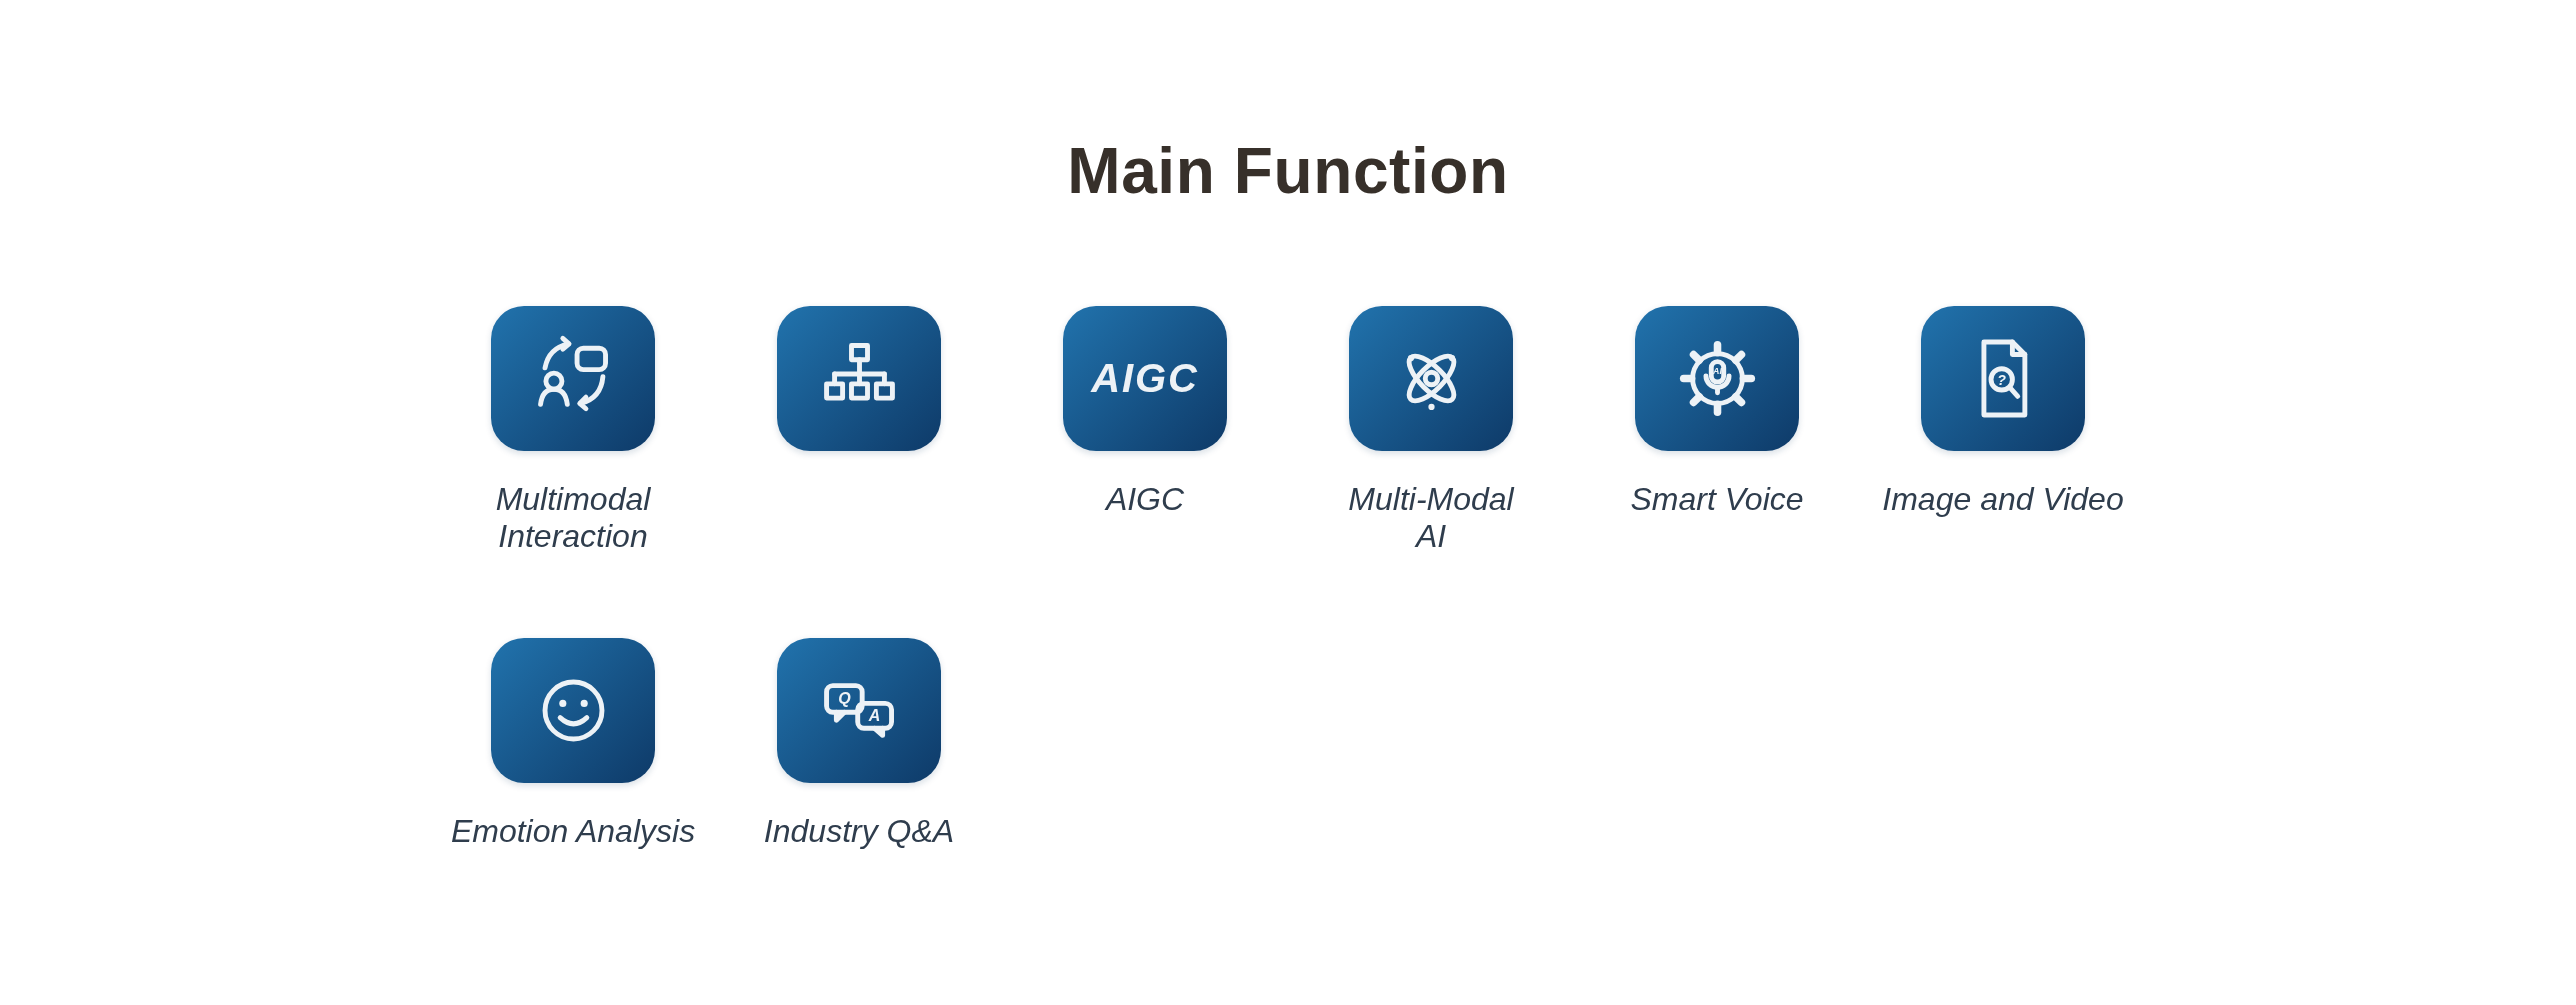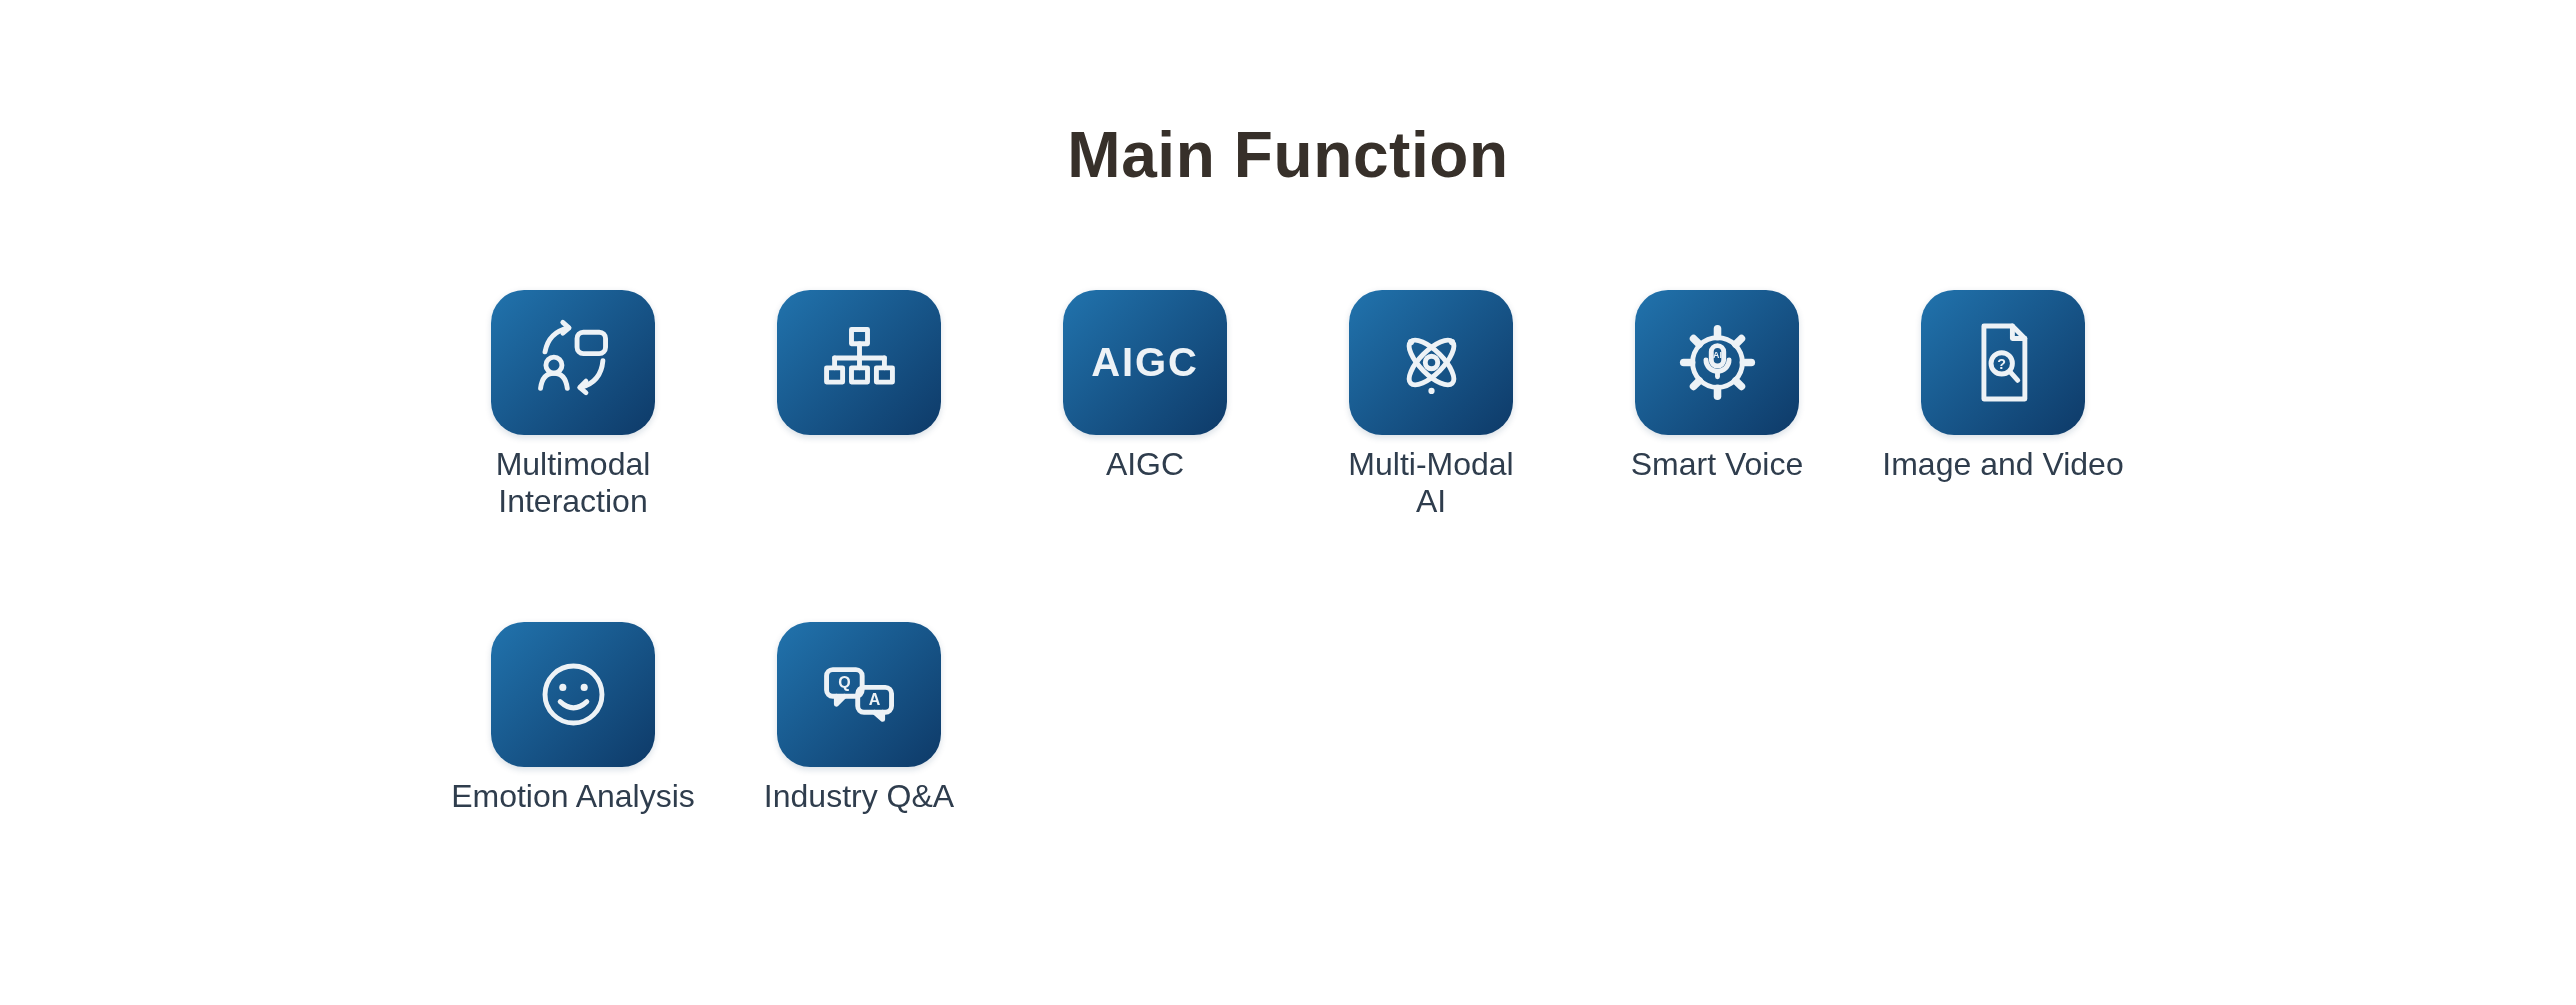--- a/index.html
+++ b/index.html
@@ -9,54 +9,55 @@
     width: 2576px;
     height: 1006px;
     overflow: hidden;
     font-family: "Liberation Sans", sans-serif;
   }
   .section {
     width: 100%;
     height: 100%;
   }
   .page-title {
-    margin: 0;
+    margin: 16px;
     padding-top: 119px;
     text-align: center;
     font-size: 64px;
     line-height: 1.15;
     font-weight: 700;
     color: var(--title-color, #37302a);
     letter-spacing: 0.6px;
   }
   .grid {
     margin: 97px auto 0 auto;
     display: grid;
     grid-template-columns: repeat(6, 286px);
     grid-template-rows: 332px auto;
     justify-content: center;
     align-items: start;
   }
   .cell {
     display: flex;
     flex-direction: column;
     align-items: center;
+    font-style: italic;
   }
   .tile {
     width: 164px;
     height: 145px;
     border-radius: 33px;
     background: linear-gradient(135deg, var(--tile-grad-start, #2173ad) 0%, var(--tile-grad-end, #0e3a68) 100%);
     display: flex;
     align-items: center;
     justify-content: center;
     box-shadow: 0 2.6px 6.4px rgba(13, 52, 94, 0.15);
   }
   .tile-label {
-    margin-top: 11px;
+    margin-top: 30px;
     max-width: 277px;
     text-align: center;
     font-size: 32px;
     line-height: 1.16;
     color: var(--label-color, #2f3d4d);
     white-space: pre-line;
   }
   svg.icon {
     width: 89px;
     height: 89px;

